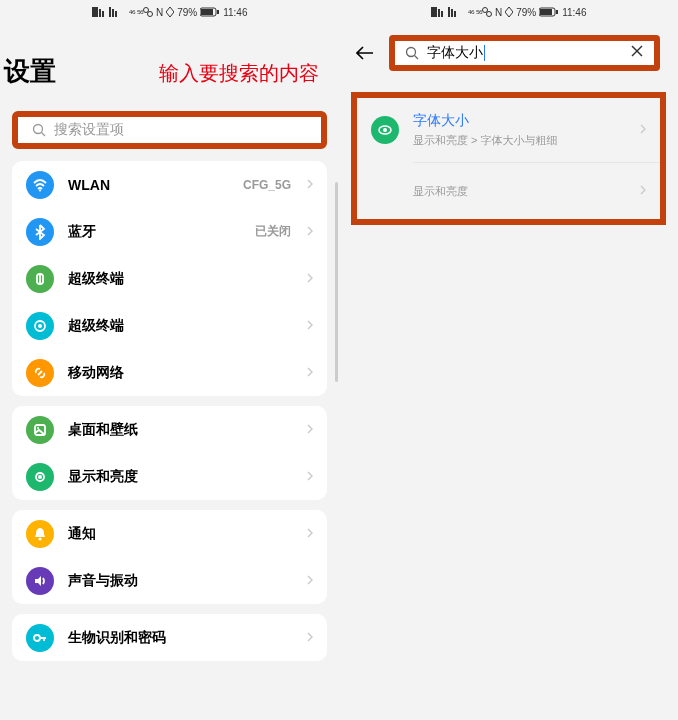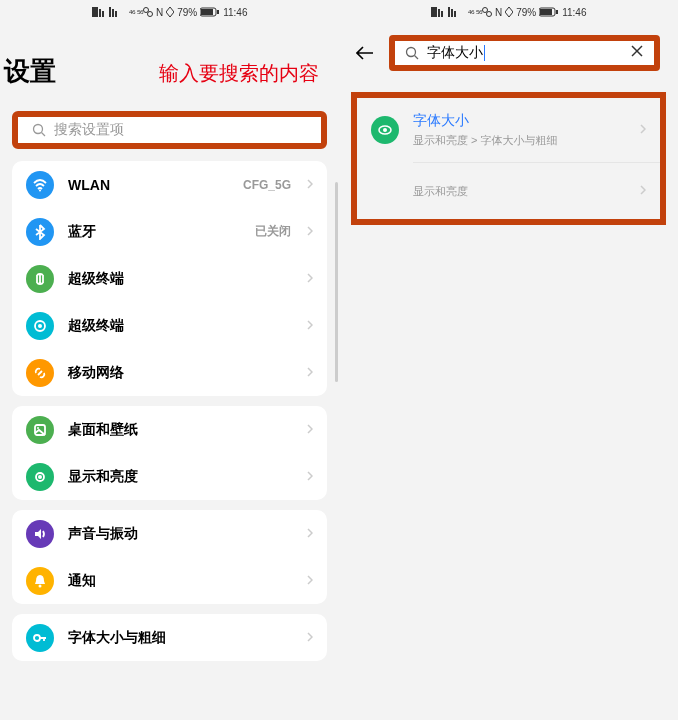--- a/index.html
+++ b/index.html
@@ -330,53 +330,53 @@
             </svg>
           </div>
           <div class="row-label">显示和亮度</div>
           <div class="chevron"><svg width="6" height="10" viewBox="0 0 6 10">
               <path d="M1 1 L5 5 L1 9" fill="none" stroke="#ccc" stroke-width="1.5"></path>
             </svg></div>
         </div>
       </div>
       <div class="card">
         <div class="row">
+          <div class="row-icon" style="background:#ffb300">
+            <svg width="16" height="16" viewBox="0 0 16 16">
+              <path d="M8 2 Q12 2 12 8 L13 11 L3 11 L4 8 Q4 2 8 2 Z" fill="#fff"></path>
+              <circle cx="8" cy="13" r="1.5" fill="#fff"></circle>
+            </svg>
+          </div>
+          <div class="row-label">通知</div>
+          <div class="chevron"><svg width="6" height="10" viewBox="0 0 6 10">
+              <path d="M1 1 L5 5 L1 9" fill="none" stroke="#ccc" stroke-width="1.5"></path>
+            </svg></div>
+        </div>
+        <div class="row">
           <div class="row-icon" style="background:#673ab7">
             <svg width="16" height="16" viewBox="0 0 16 16">
               <path d="M3 6 L6 6 L9 3 L9 13 L6 10 L3 10 Z" fill="#fff"></path>
               <path d="M11 5 Q13 8 11 11" fill="none" stroke="#fff" stroke-width="1.8"></path>
             </svg>
           </div>
           <div class="row-label">声音与振动</div>
           <div class="chevron"><svg width="6" height="10" viewBox="0 0 6 10">
               <path d="M1 1 L5 5 L1 9" fill="none" stroke="#ccc" stroke-width="1.5"></path>
             </svg></div>
         </div>
-        <div class="row">
-          <div class="row-icon" style="background:#ffb300">
-            <svg width="16" height="16" viewBox="0 0 16 16">
-              <path d="M8 2 Q12 2 12 8 L13 11 L3 11 L4 8 Q4 2 8 2 Z" fill="#fff"></path>
-              <circle cx="8" cy="13" r="1.5" fill="#fff"></circle>
-            </svg>
-          </div>
-          <div class="row-label">通知</div>
-          <div class="chevron"><svg width="6" height="10" viewBox="0 0 6 10">
-              <path d="M1 1 L5 5 L1 9" fill="none" stroke="#ccc" stroke-width="1.5"></path>
-            </svg></div>
-        </div>
       </div>
       <div class="card">
         <div class="row">
           <div class="row-icon" style="background:#00bcd4">
             <svg width="16" height="16" viewBox="0 0 16 16">
               <circle cx="5" cy="8" r="3" fill="none" stroke="#fff" stroke-width="1.8"></circle>
               <path d="M8 8 L14 8 M12 8 L12 11" fill="none" stroke="#fff" stroke-width="1.8"></path>
             </svg>
           </div>
-          <div class="row-label">字体大小与粗细</div>
+          <div class="row-label">生物识别和密码</div>
           <div class="chevron"><svg width="6" height="10" viewBox="0 0 6 10">
               <path d="M1 1 L5 5 L1 9" fill="none" stroke="#ccc" stroke-width="1.5"></path>
             </svg></div>
         </div>
       </div>
     </div>
   <div class="scrollbar"></div>
 </div>
 
 <div class="phone">

